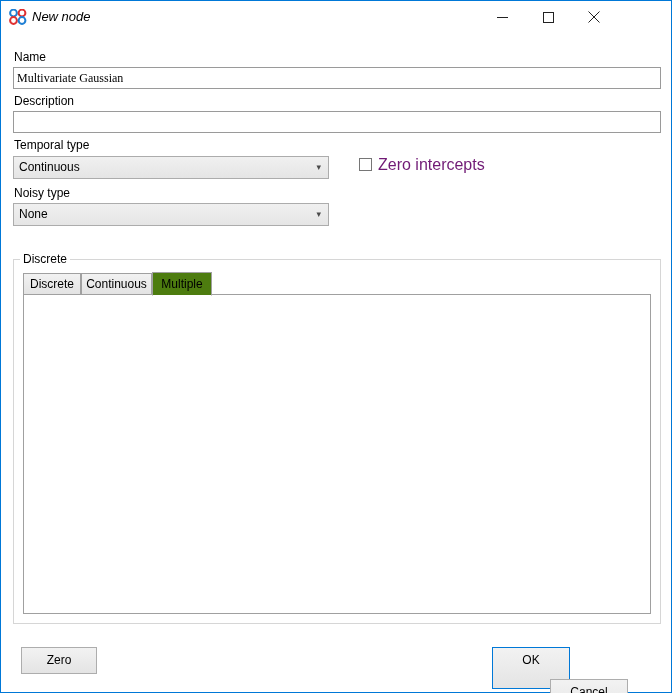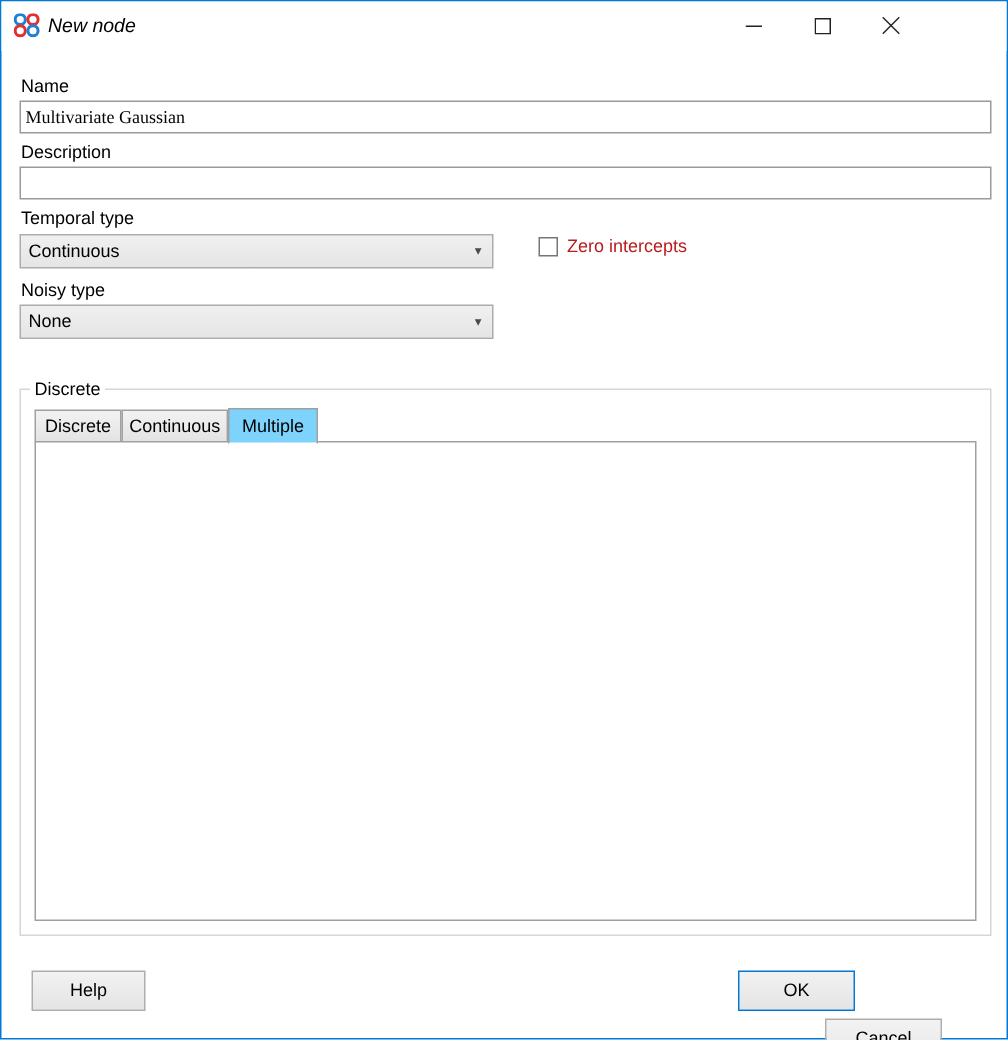--- a/index.html
+++ b/index.html
@@ -67,21 +67,21 @@
   .combo .cb-arrow{
     position:absolute;right:7px;top:0;line-height:21px;
     font-size:9px;color:#4a4a4a;
   }
   
   .chk-box{
     position:absolute;box-sizing:border-box;width:13px;height:13px;
     border:1px solid #767676;background:#fff;
   }
   .chk-label{
-    position:absolute;font-size:12px;line-height:13px;color:#b91c1c;white-space:nowrap;
+    position:absolute;font-size:16px;line-height:13px;color:#701a75;white-space:nowrap;
   }
 
   
   .group{
     position:absolute;box-sizing:border-box;
     border:1px solid #d6d6d6;
   }
   .group-title{
     position:absolute;background:#ffffff;
     font-size:12px;color:#000;padding:0 3px;line-height:12px;
@@ -91,21 +91,21 @@
   .tab{
     position:absolute;box-sizing:border-box;
     height:22px;
     border:1px solid #a0a0a0;
     background:linear-gradient(to bottom,#f2f2f2 0%,#e3e3e3 100%);
     font-size:12px;color:#000;
     text-align:center;line-height:20px;
     white-space:nowrap;
   }
   .tab.active{
-    background:#7dd3fc;
+    background:#4d7c0f;
     border-bottom:1px solid #ffffff;
     height:24px;line-height:22px;
     z-index:4;
   }
   .tabpanel{
     position:absolute;box-sizing:border-box;
     border:1px solid #a0a0a0;background:#ffffff;
     z-index:2;
   }
 
@@ -378,18 +378,18 @@
     <div class="rowhdr-col"></div>
     <div class="ghead">
       <div class="ghcell" style="left:0px;width:21px;"></div>
       <div class="ghcell" style="left:21px;width:57px;">Name</div>
       <div class="ghcell" style="left:78px;width:75px;">Description</div>
       <div class="ghcell" style="left:153px;width:115px;">Value</div>
       <div class="ghcell" style="left:268px;width:358px;border-right:none;"></div>
     </div>
   </div>
 
-  <div class="btn" style="left:20px;top:646px;width:76px;height:27px;">Help</div>
-  <div class="btn default" style="left:491px;top:646px;width:78px;height:27px;text-align:center;">OK</div>
+  <div class="btn" style="left:20px;top:646px;width:76px;height:27px;">Zero</div>
+  <div class="btn default" style="left:491px;top:646px;width:78px;height:42px;text-align:center;">OK</div>
   <div class="btn" style="left:549px;top:646px;width:78px;height:39px;margin-top:32px;">Cancel</div>
 
 
 </div>
 
 </body></html>

